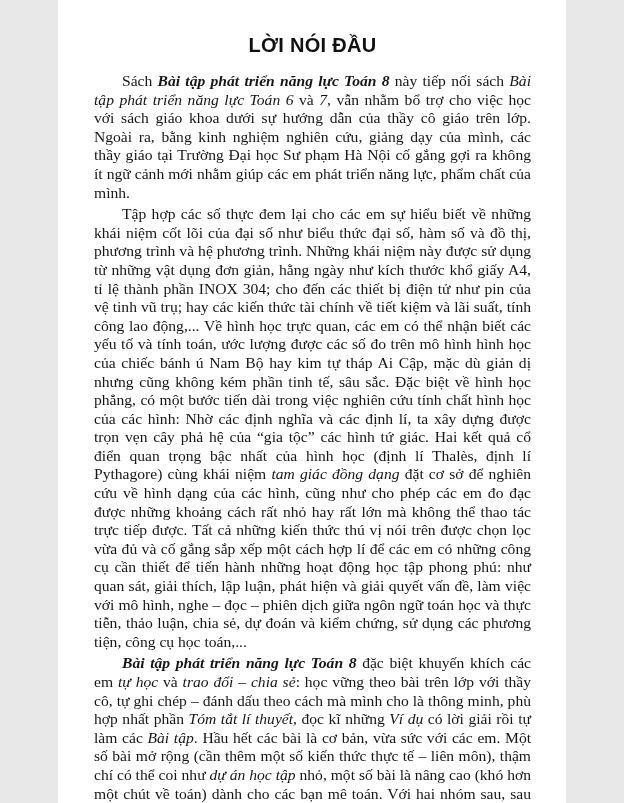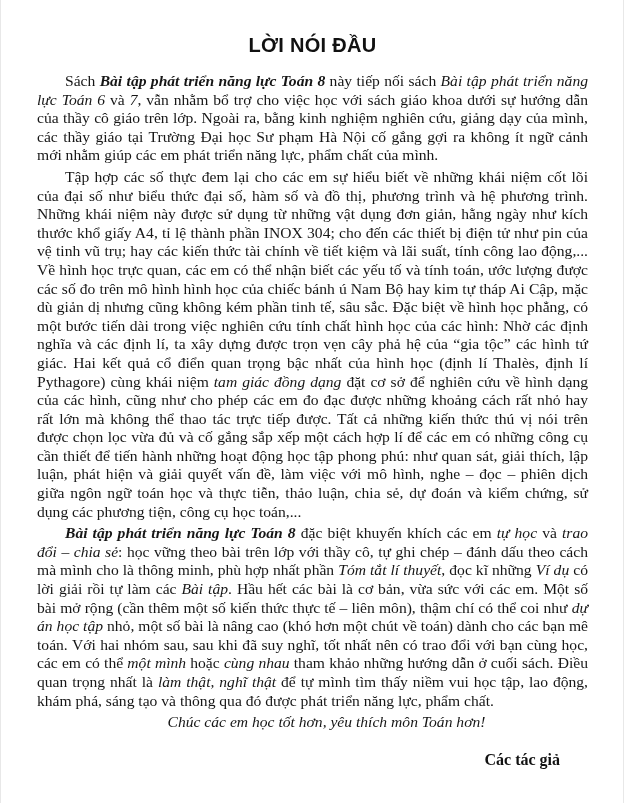--- a/index.html
+++ b/index.html
@@ -2,21 +2,21 @@
 <html><head>
 <meta charset="utf-8">
 <style>
   html, body {
     margin: 0;
     padding: 0;
     background: #e8e8e8;
   }
   .page {
     position: relative;
-    width: 622px;
+    width: 508px;
     height: 803px;
     margin: 0 auto;
     background: #ffffff;
     box-sizing: border-box;
     padding: 33px 35px 0 36px;
     overflow: hidden;
     color: #161616;
   }
   .title {
     font-family: "Liberation Sans", "DejaVu Sans", sans-serif;

